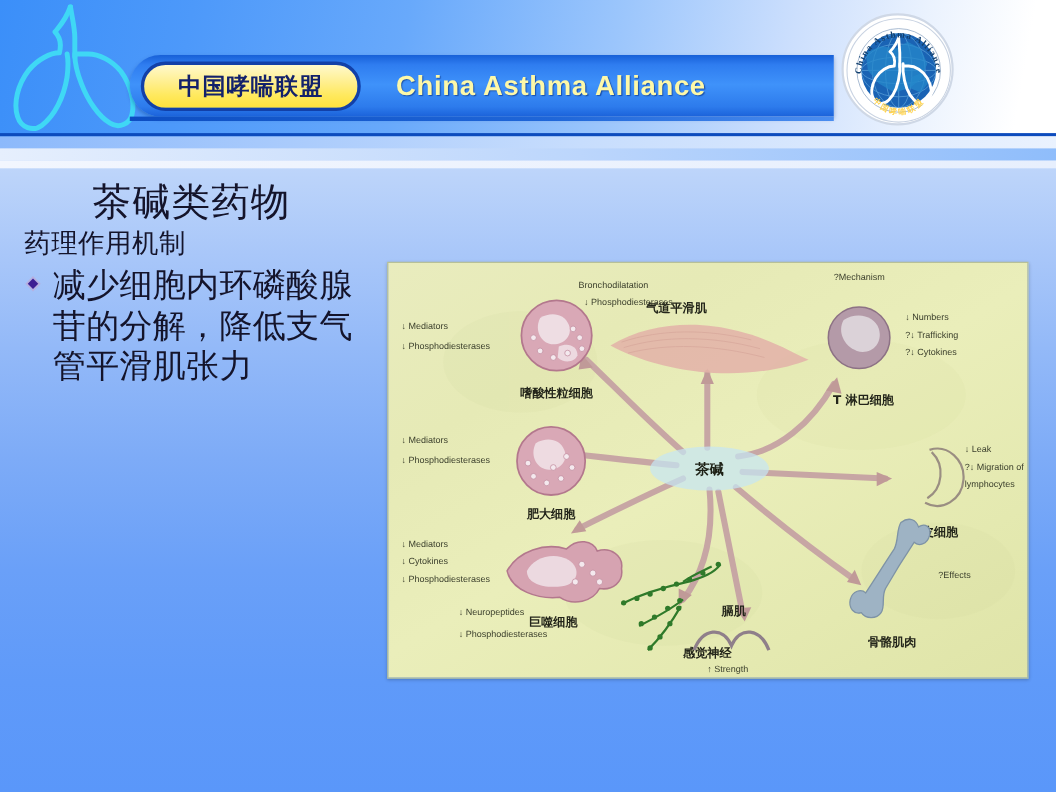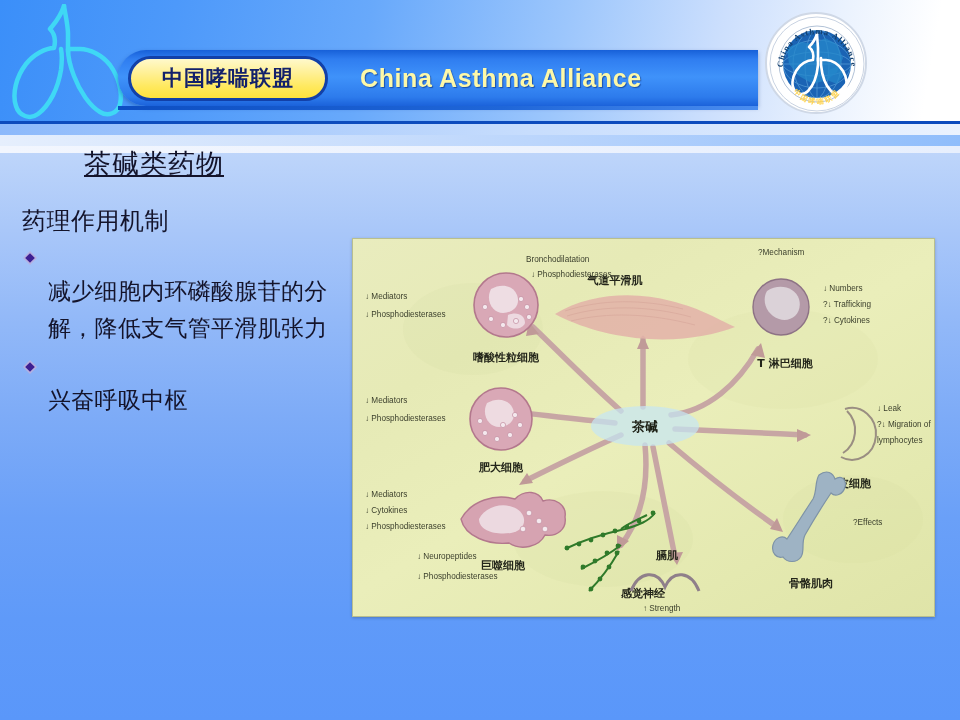--- a/index.html
+++ b/index.html
@@ -82,44 +82,44 @@
   }
   
   .hstripe{position:absolute;left:0;width:960px;}
   #hs1{top:121px;height:3px;background:#0c4bbd;}
   #hs2{top:124px;height:11px;background:linear-gradient(to right,#8cb9fb,#c7ddfd 55%,#eaf2fe);}
   #hs3{top:135px;height:11px;background:linear-gradient(to right,#e6effd,#bcd6fc 55%,#8fbdfb);}
   #hs4{top:146px;height:7px;background:linear-gradient(to right,#f2f6fe,#e7effd);}
 
   
   #slide-title{
-    position:absolute;left:84px;top:146px;
+    position:absolute;left:84px;top:160px;
     font-family:"DejaVu Sans","Liberation Sans",sans-serif;
-    font-size:27px;color:#14142b;letter-spacing:1px;white-space:nowrap;text-decoration:underline;
+    font-size:35px;color:#14142b;letter-spacing:1px;white-space:nowrap;
   }
   #subhead{
     position:absolute;left:22px;top:205px;
     font-family:Liberation Mono, monospace;
     font-size:24px;color:#14142b;letter-spacing:.5px;white-space:nowrap;
   }
   #bullets{
     position:absolute;left:22px;top:244px;width:320px;
   }
   .bullet-row{
     display:flex;align-items:flex-start;margin-bottom:6px;
   }
   .bullet-glyph{
     flex:0 0 auto;width:26px;padding-top:6px;
     font-size:16px;line-height:1;color:#3c2090;text-align:left;
   }
   .bullet-glyph svg{display:block;}
   .bullet-text{
     flex:1 1 auto;
-    font-family:Liberation Sans, sans-serif;
-    font-size:23px;line-height:37px;color:#14142b;letter-spacing:.3px;margin-top:29px;
+    font-family:Liberation Mono, monospace;
+    font-size:30px;line-height:37px;color:#14142b;letter-spacing:.3px;
   }
 
   
   #figure{
     position:absolute;left:352px;top:238px;width:583px;height:379px;
     background:linear-gradient(150deg,#e9ecbe 0%,#e6eab6 25%,#eaeeba 50%,#e4e9b0 78%,#dfe4a8 100%);
     border:1px solid #b9bf8e;
     box-sizing:border-box;
     overflow:hidden;
     box-shadow:0 1px 3px rgba(0,0,0,.22);
@@ -219,29 +219,20 @@
       <span class="bullet-glyph">
         <svg width="16" height="16" viewBox="0 0 16 16">
           <polygon points="8,1 15,8 8,15 1,8" fill="#b6b0e0"></polygon>
           <polygon points="8,3.2 12.8,8 8,12.8 3.2,8" fill="#3d1f93"></polygon>
         </svg>
       </span>
       <span class="bullet-text">减少细胞内环磷酸腺苷的分解，降低支气管平滑肌张力</span>
     </div>
 
 
-    <div class="bullet-row">
-      <span class="bullet-glyph">
-        <svg width="16" height="16" viewBox="0 0 16 16">
-          <polygon points="8,1 15,8 8,15 1,8" fill="#b6b0e0"></polygon>
-          <polygon points="8,3.2 12.8,8 8,12.8 3.2,8" fill="#3d1f93"></polygon>
-        </svg>
-      </span>
-      <span class="bullet-text">兴奋呼吸中枢</span>
-    </div>
 
 
 
   </div>
 
   <div id="figure">
     <svg id="figure-svg" width="581" height="377" viewBox="0 0 581 377">
 
       <g opacity="0.1">
         <ellipse cx="120" cy="90" rx="70" ry="46" fill="#c9cf92"></ellipse>

